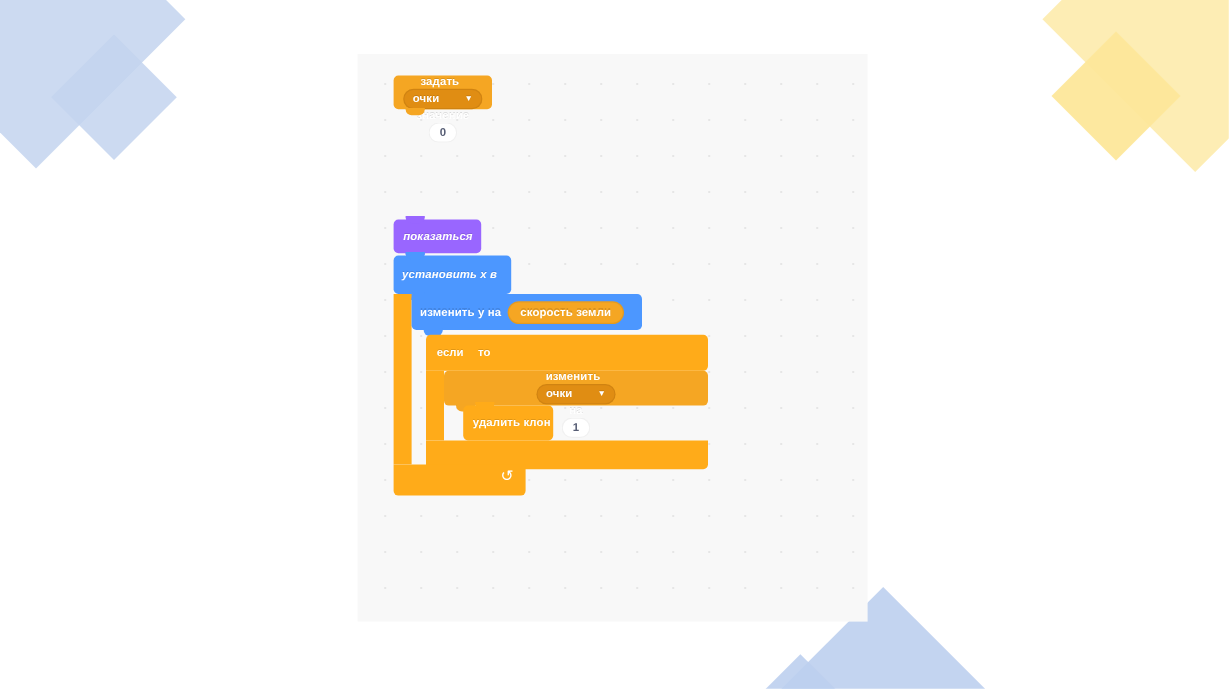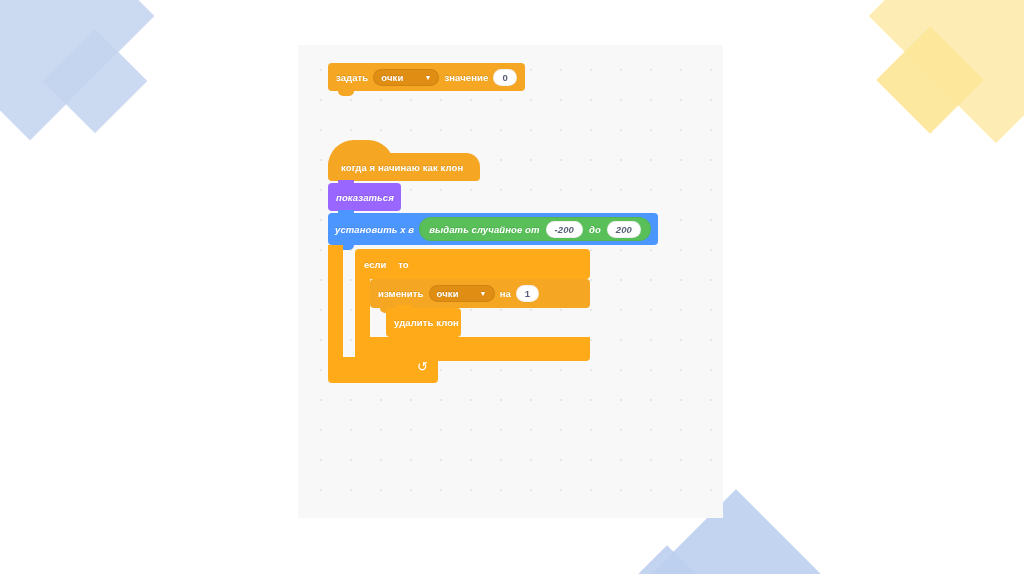--- a/index.html
+++ b/index.html
@@ -41,21 +41,21 @@
     color:#fff;
     font-size:9.5px;
     font-weight:bold;
     letter-spacing:.1px;
     white-space:nowrap;
     border-radius:4px;
     padding:0 8px;
     height:26px;
     text-shadow:0 -1px 0 rgba(0,0,0,.12);
   }
-  .c-data   { background:#f5a623; }      
+  .c-data   { background:#f5a623;flex-direction:column; }      
   .c-look   { background:#9966ff;font-style:italic; }      
   .c-motion { background:#4c97ff; }      
   .c-ctrl   { background:#ffab19; }      
 
   
   .notch-top::before{
     content:""; position:absolute; left:10px; top:-3px;
     width:16px; height:6px; border-radius:0 0 5px 5px;
     background:inherit;
   }
@@ -154,47 +154,43 @@
   <div class="blk c-data bump-bot" id="blk-set-var" style="left:30px; top:18px; height:28px;">
     <span class="lbl">задать</span>
     <span class="dropdown">
       <span>очки</span>
       <span class="caret">▼</span>
     </span>
     <span class="lbl">значение</span>
     <span class="oval num">0</span>
   </div>
 
-  <div class="blk c-ctrl hat bump-bot" id="blk-hat" style="left:30px; top:108px; width:152px; height:28px; background:#f5a623;">
-    <span class="hat-cap"></span>
-    <span class="lbl" style="position:relative; z-index:2;">когда я начинаю как клон</span>
-  </div>
 
   <div class="blk c-look notch-top bump-bot" id="blk-show" style="left:30px; top:138px; width:73px; height:28px;">
     <span class="lbl">показаться</span>
   </div>
 
   <div class="blk c-motion notch-top bump-bot" id="blk-setx" style="left:30px; top:168px; height:32px; padding:0 7px;font-style:italic;">
     <span class="lbl">установить x в</span>
-    <span class="rep-green">
-      <span>выдать случайное от</span>
-      <span class="oval num">-200</span>
-      <span>до</span>
-      <span class="oval num">200</span>
-    </span>
   </div>
 
   <div class="cblock" id="blk-forever" style="left:30px; top:200px; width:262px;">
 
 
     <div style="display:flex;">
       <div class="c-arm"></div>
 
       <div style="position:relative; width:247px;">
 
+        <div class="blk c-motion bump-bot" id="blk-changey" style="position:relative; left:0; top:0; height:30px; width:192px; padding:0 7px;">
+          <span class="lbl">изменить y на</span>
+          <span class="reporter">
+            <span>скорость земли</span>
+          </span>
+        </div>
 
         <div class="cblock" id="blk-if" style="position:relative; left:12px; top:4px; width:235px;">
 
           <div class="c-top" style="width:235px; height:30px; border-radius:4px 4px 4px 0; gap:2px;">
             <span style="margin-right:4px;">если</span>
             <span style="margin-left:6px;">то</span>
           </div>
 
           <div style="display:flex;">
             <div class="c-arm"></div>

